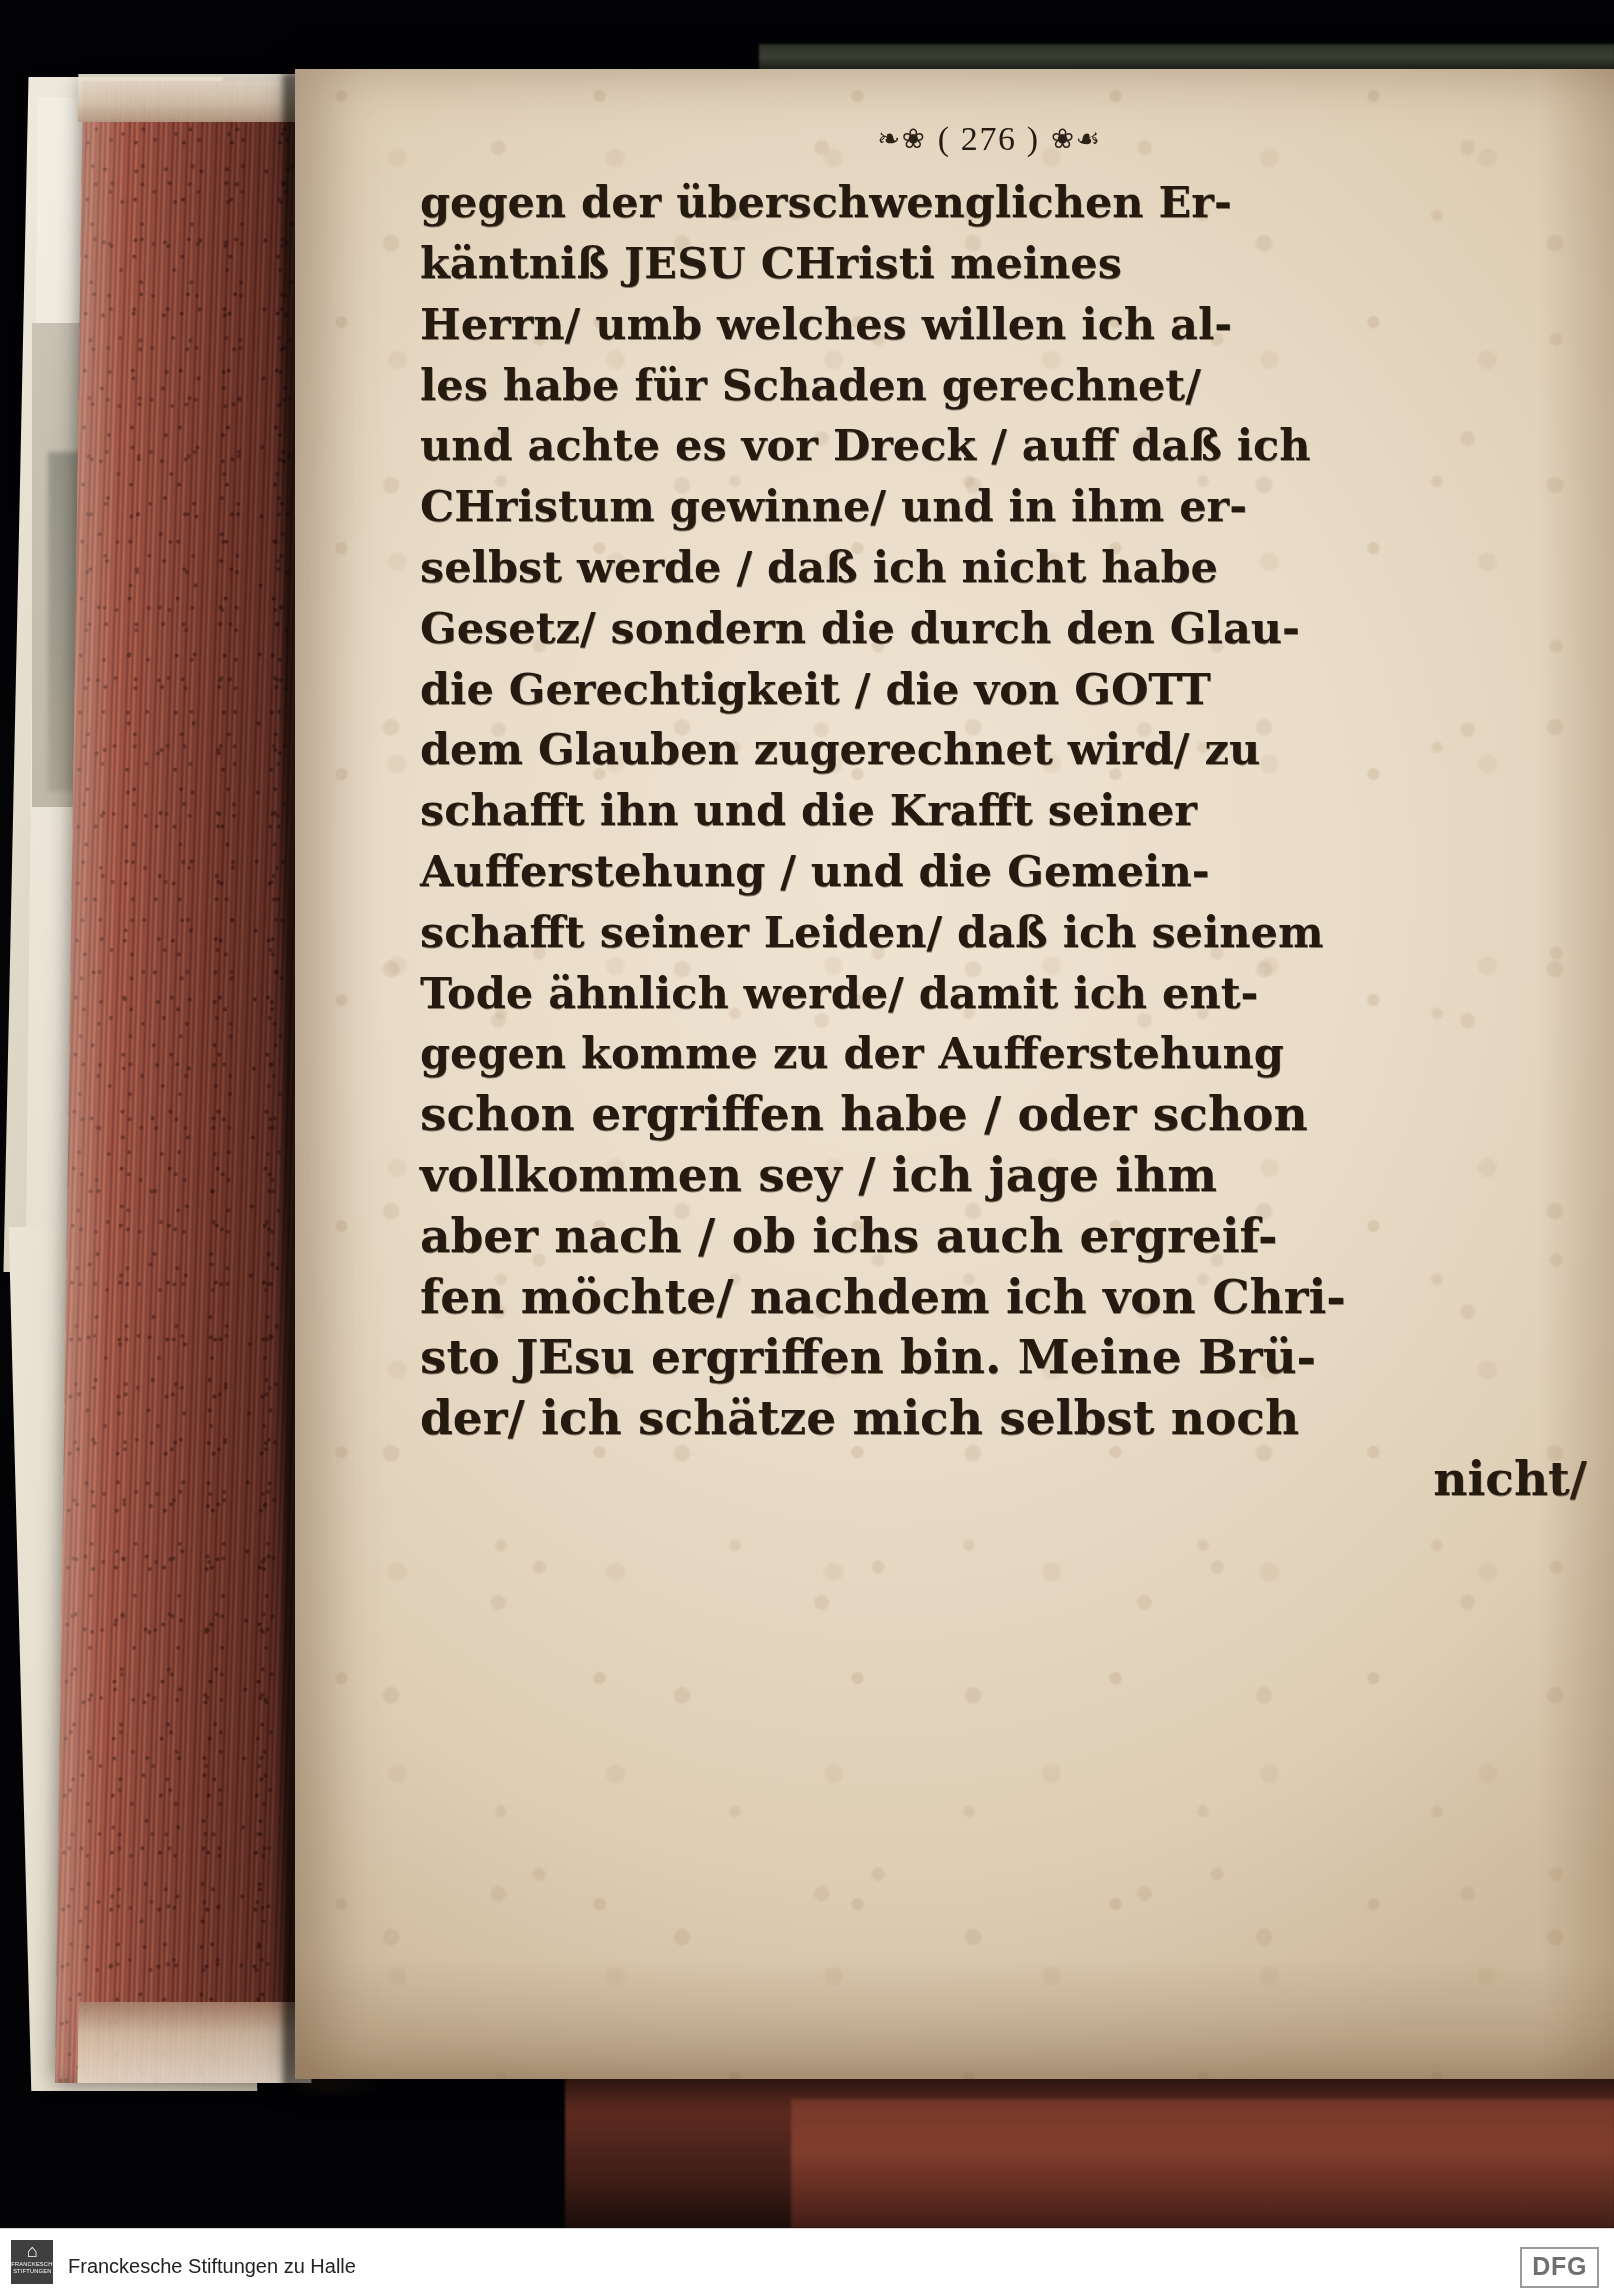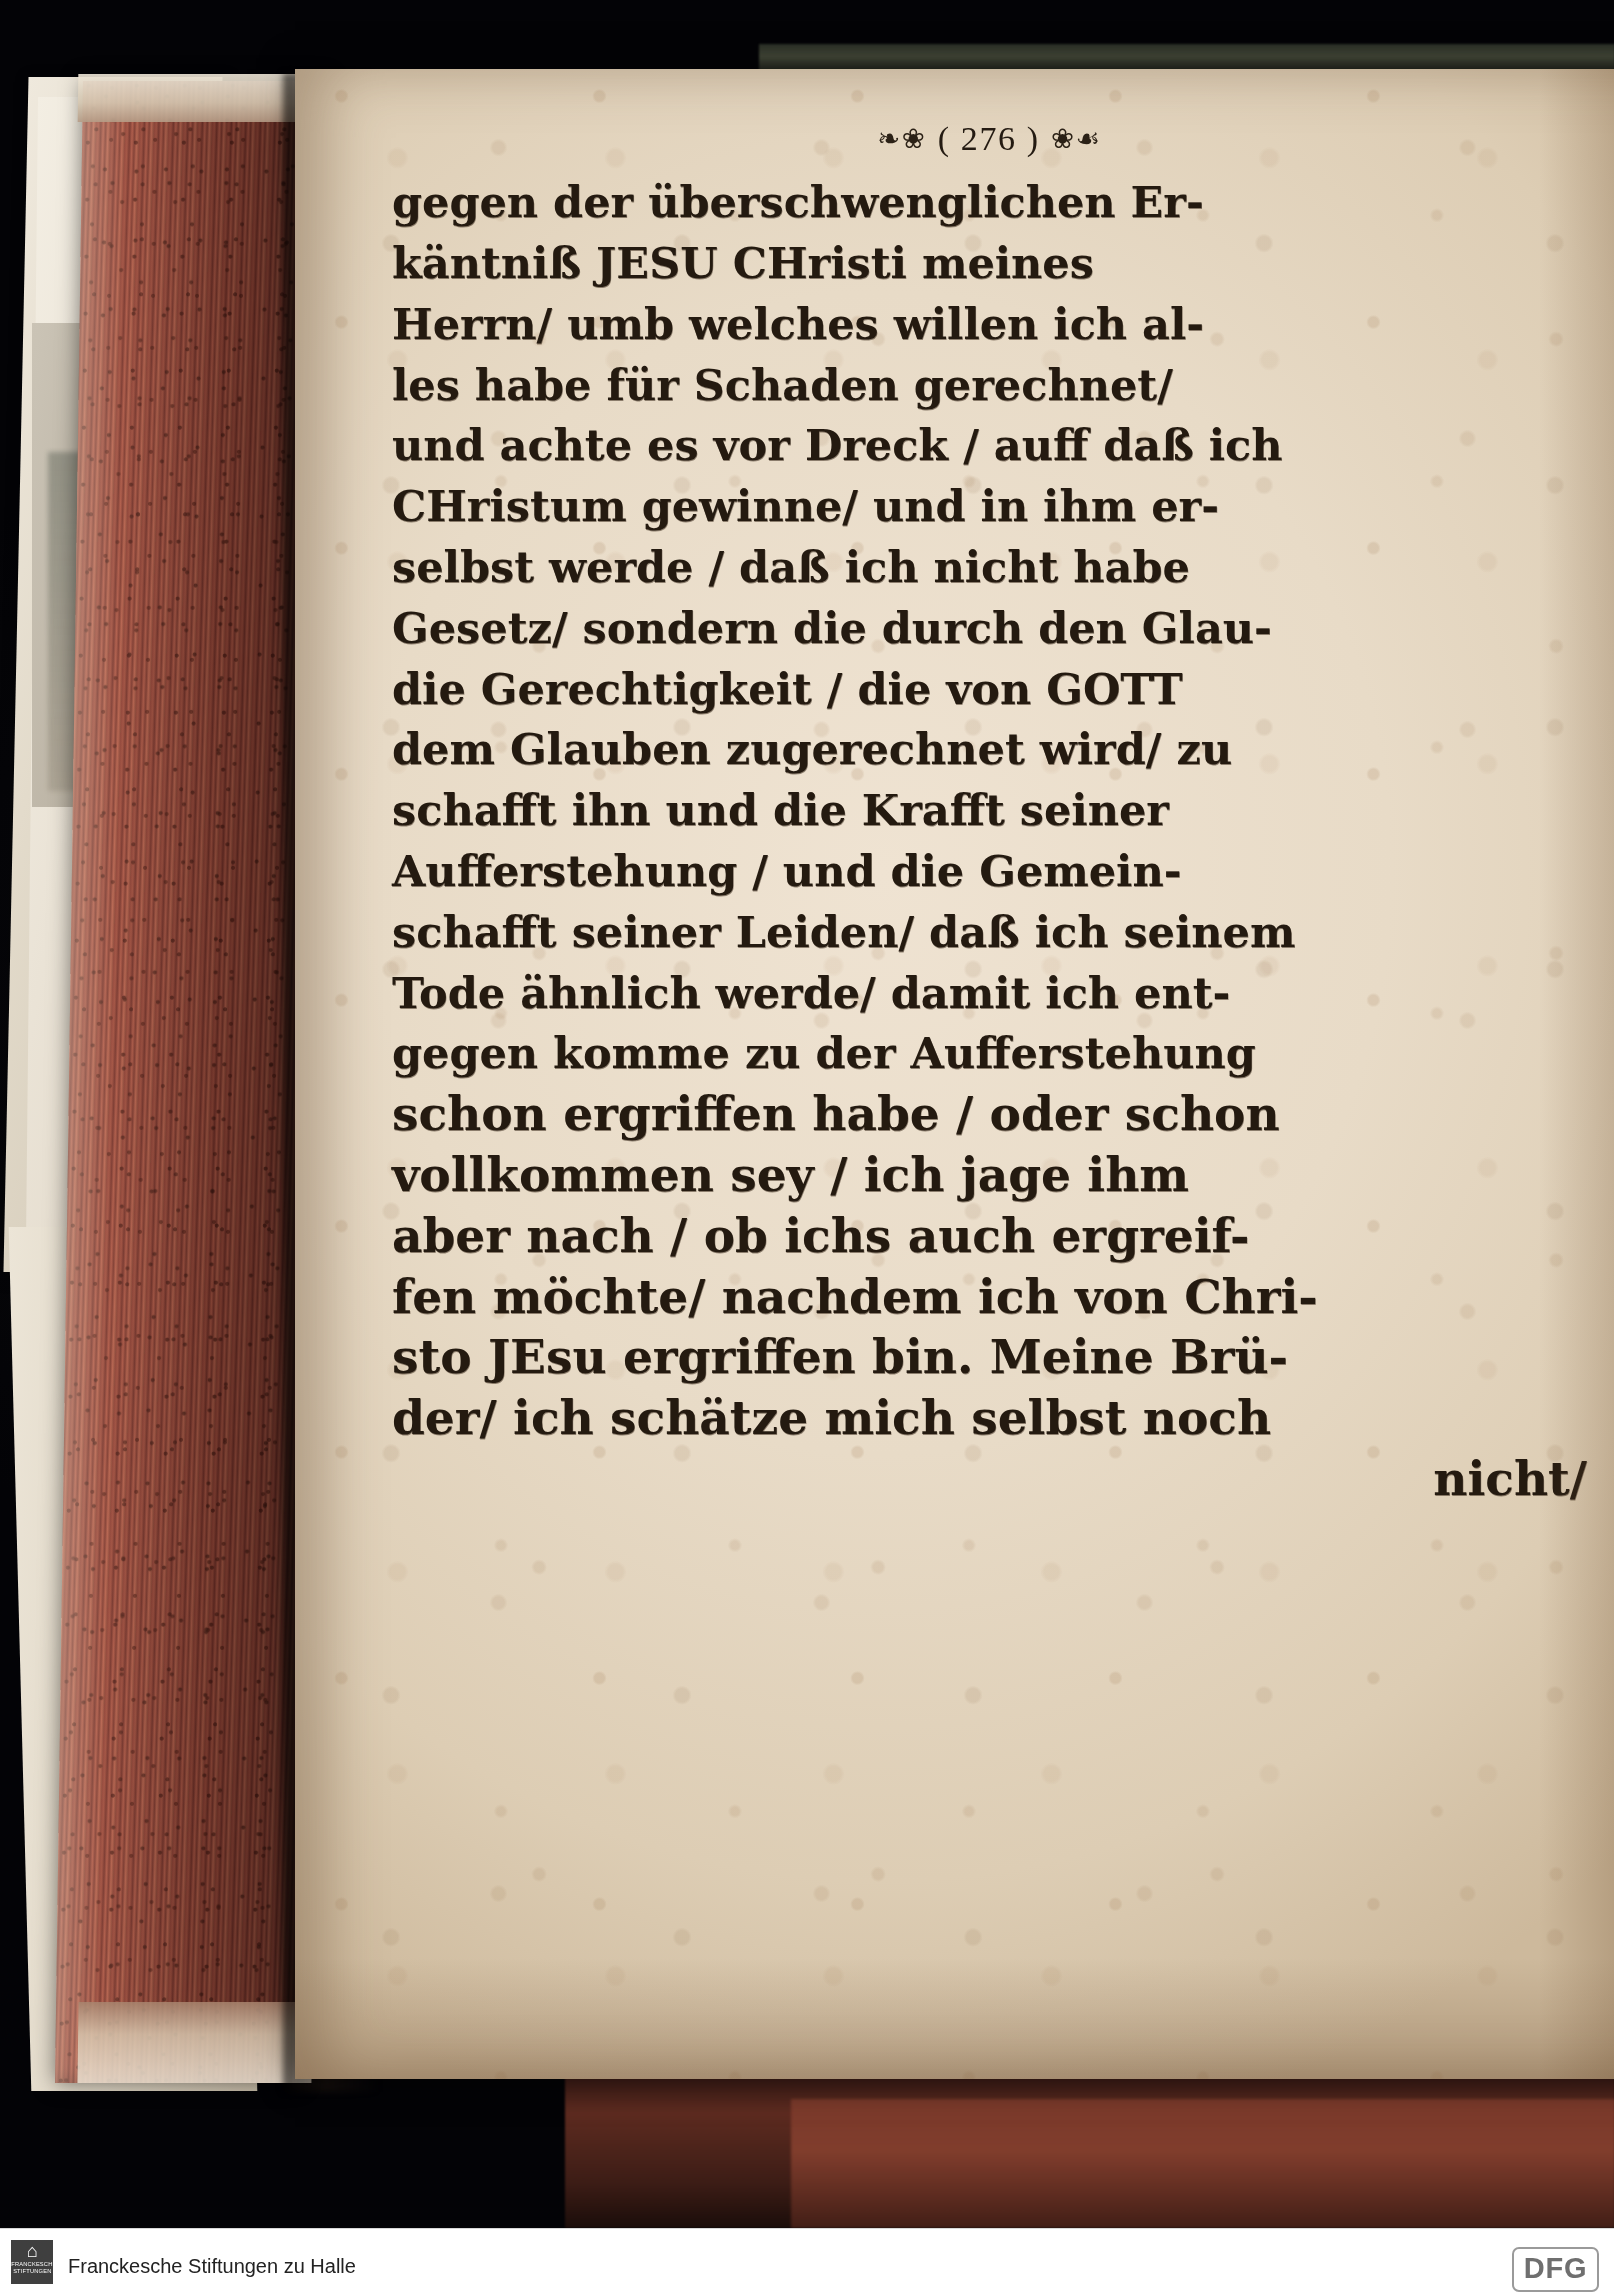--- a/index.html
+++ b/index.html
@@ -260,20 +260,21 @@
     color: #241a10;
     text-align: justify;
     text-justify: inter-word;
     -webkit-font-smoothing: none;
     text-shadow: 0.5px 0.5px 0 rgba(45,30,15,.5);
   }
   .body-text .ln {
     display: block;
     white-space: nowrap;
     margin-bottom: 0.8px;
+    margin-left: 28px;
   }
   .body-text .ln.stretch {
     display: flex;
     justify-content: space-between;
   }
   .body-text .ln.right {
     text-align: right;
   }
   .big {
     font-size: 47px;
@@ -318,26 +319,26 @@
     font-family: "Liberation Sans", sans-serif;
     font-size: 20px;
     color: #222;
   }
   .dfg {
     position: absolute;
     right: 16px;
     top: 18px;
     font-family: "Liberation Sans", sans-serif;
     font-weight: bold;
-    font-size: 29px;
+    font-size: 25px;
     letter-spacing: 0.8px;
     color: #6f6f6f;
     border: 2.4px solid #9a9a9a;
     padding: 3.2px 9.7px 4.8px 9.7px;
-    border-radius: 7px;
+    border-radius: 0;
   }
 </style>
 </head>
 <body>
 
 <div id="scan">
   <div id="scan-bg"></div>
   <div class="board-bottom"></div>
   <div class="board-bottom2"></div>
   <div class="spine-top"></div>

